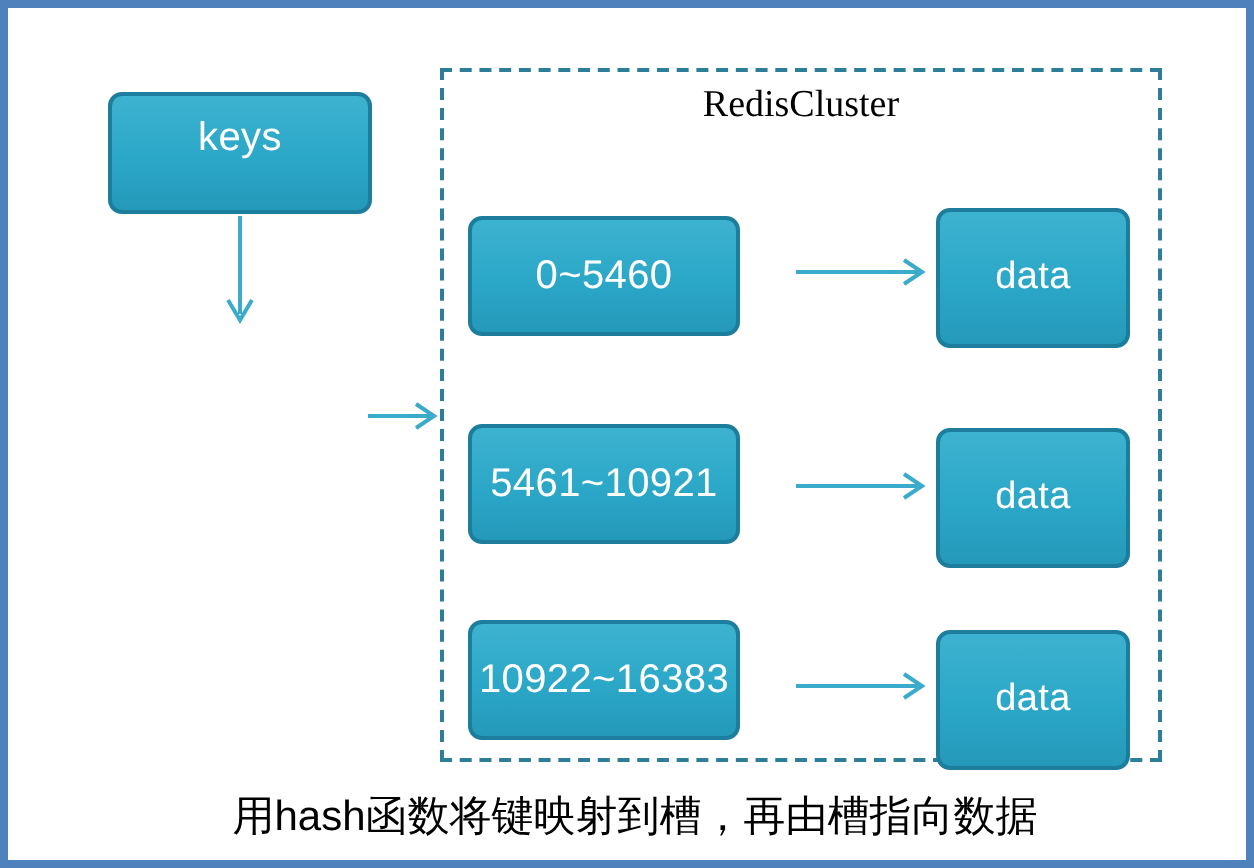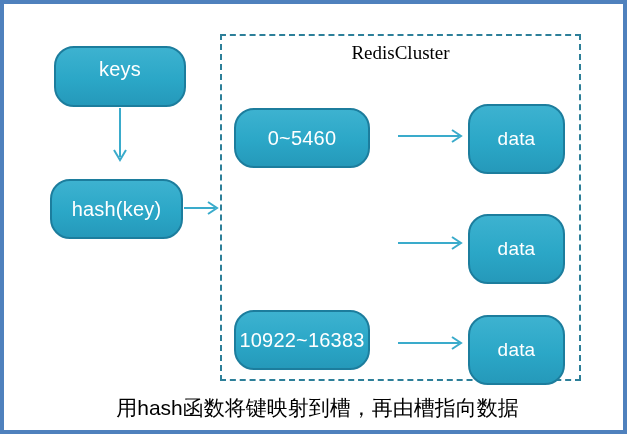--- a/index.html
+++ b/index.html
@@ -5,21 +5,21 @@
   html,body{margin:0;padding:0;background:#ffffff;}
   body{font-family:"Liberation Sans","DejaVu Sans",sans-serif;}
   .frame{
     position:relative;width:627px;height:434px;box-sizing:border-box;
     border:4px solid var(--frame-border,#4f81bd);background:#ffffff;overflow:hidden;
   }
   .node{
     position:absolute;box-sizing:border-box;
     background:linear-gradient(180deg,#3db2d0 0%,var(--box-fill,#2ba7c7) 55%,#2599ba 100%);
     border:2px solid var(--box-border,#1c7d9d);
-    border-radius:20px;color:#ffffff;
+    border-radius:7px;color:#ffffff;
     display:flex;align-items:center;justify-content:center;
     font-size:20px;letter-spacing:0.2px;
   }
   .keys-box{left:50px;top:42px;width:132px;height:61px;align-items:flex-start;padding-top:10px;}
   .hash-box{left:46px;top:175px;width:133px;height:60px;}
   .slot-box{left:230px;width:136px;height:60px;}
   .slot-1{top:104px;}
   .slot-2{top:208px;}
   .slot-3{top:306px;}
   .data-box{left:464px;width:97px;height:70px;font-size:19px;}
@@ -58,23 +58,20 @@
   <div class="node keys-box">
     <span>keys</span>
   </div>
 
   <div class="arrow arrow-down-keys">
     <svg width="20" height="58" viewBox="0 0 20 58">
       <path d="M10 0 V49 M4 42 L10 52 L16 42" fill="none" stroke="currentColor" stroke-width="2"></path>
     </svg>
   </div>
 
-  <div class="node hash-box">
-    <span>hash(key)</span>
-  </div>
 
   <div class="arrow arrow-hash">
     <svg width="40" height="20" viewBox="0 0 40 20">
       <path d="M0 10 H31 M24 4 L33 10 L24 16" fill="none" stroke="currentColor" stroke-width="2"></path>
     </svg>
   </div>
 
   <div class="cluster"></div>
   <div class="cluster-title">RedisCluster</div>
 
@@ -83,20 +80,23 @@
   </div>
   <div class="arrow arrow-right-1">
     <svg width="70" height="20" viewBox="0 0 70 20">
       <path d="M0 10 H61 M54 4 L63 10 L54 16" fill="none" stroke="currentColor" stroke-width="2"></path>
     </svg>
   </div>
   <div class="node data-box data-1">
     <span>data</span>
   </div>
 
+  <div class="node slot-box slot-2">
+    <span>5461~10921</span>
+  </div>
   <div class="arrow arrow-right-2">
     <svg width="70" height="20" viewBox="0 0 70 20">
       <path d="M0 10 H61 M54 4 L63 10 L54 16" fill="none" stroke="currentColor" stroke-width="2"></path>
     </svg>
   </div>
   <div class="node data-box data-2">
     <span>data</span>
   </div>
 
   <div class="node slot-box slot-3">

